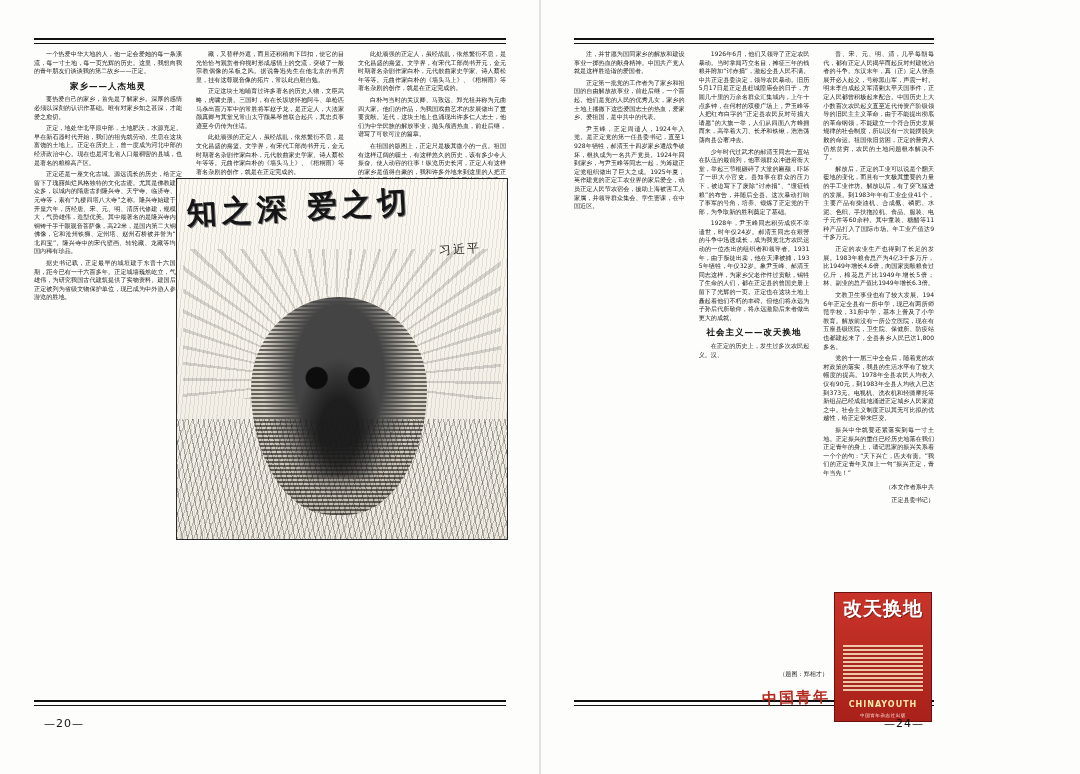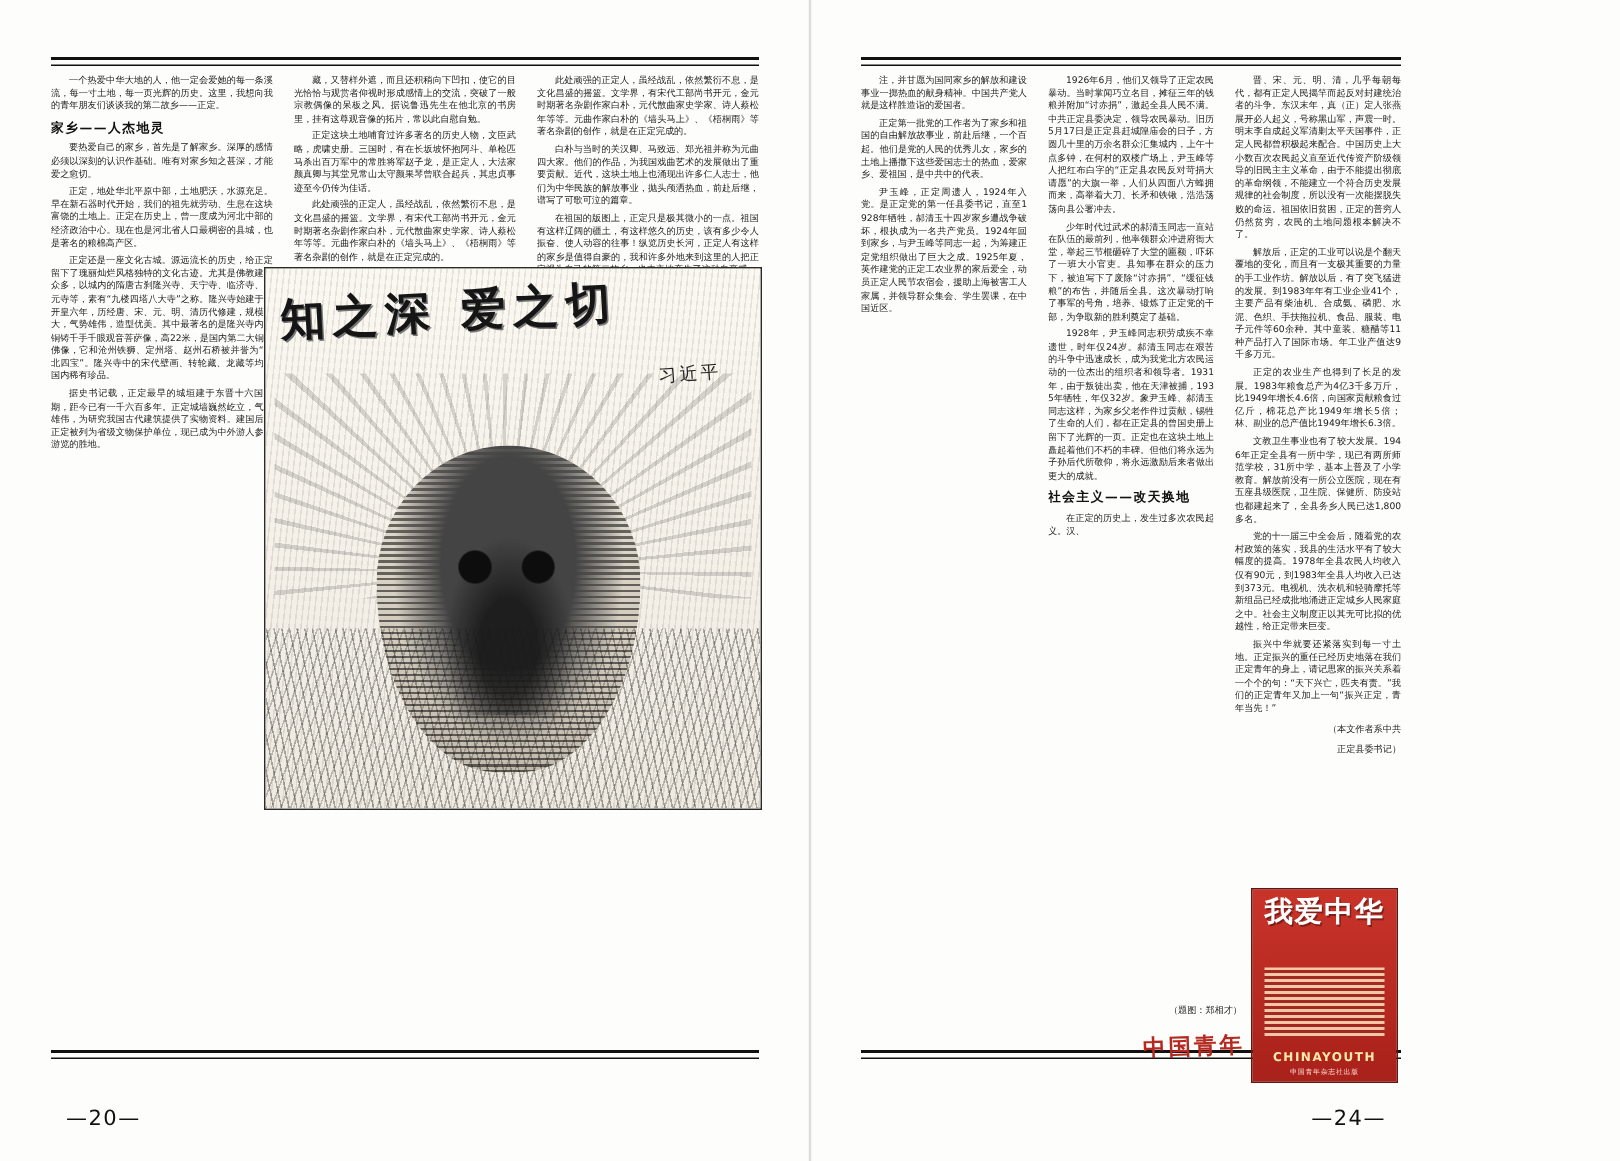--- a/index.html
+++ b/index.html
@@ -59,21 +59,21 @@
     text-align: justify;
     color: #1b1b1b;
     overflow: hidden;
   }
   .col p {
     margin: 0 0 3px 0;
     text-indent: 12px;
     word-break: break-all;
   }
   .section-title {
-    text-align: left;
+    text-align: center;
     font-weight: bold;
     font-size: 8.5px;
     letter-spacing: 1px;
     margin: 6px 0 5px 0;
     color: #111;
   }
   .byline {
     text-align: right;
     font-size: 6.1px;
     margin: 4px 0 0 0;
@@ -243,22 +243,22 @@
     font-family: "DejaVu Serif", serif;
     font-size: 15px;
     font-weight: bold;
     color: #b52a20;
     letter-spacing: 2px;
     transform: rotate(-2deg);
   }
 
   .folio {
     position: absolute;
-    bottom: 20px;
-    font-size: 14px;
+    bottom: 44px;
+    font-size: 11px;
     letter-spacing: 1px;
     color: #111;
   }
   .folio-left { left: 44px; }
   .folio-right { right: 44px; }
 
   .gutter {
     position: absolute;
     left: 539px;
     top: 0;
@@ -345,21 +345,21 @@
         <p>振兴中华就要还紧落实到每一寸土地。正定振兴的重任已经历史地落在我们正定青年的身上，请记思家的振兴关系着一个个的句：“天下兴亡，匹夫有责。”我们的正定青年又加上一句“振兴正定，青年当先！”</p>
         <div class="byline">（本文作者系中共</div>
         <div class="byline">正定县委书记）</div>
       </div>
     </div>
 
     <div class="cover-caption">（题图：郑相才）</div>
     <div class="cover-logo-text">中国青年</div>
 
     <div class="cover-thumb">
-      <div class="cover-cal">我爱中华</div>
+      <div class="cover-cal">改天换地</div>
       <div class="cover-photo"></div>
       <div class="cover-brand">CHINAYOUTH</div>
       <div class="cover-sub">中国青年杂志社出版</div>
     </div>
 
     <div class="folio folio-right">—24—</div>
   </div>
 
   <div class="gutter"></div>
 </div>

